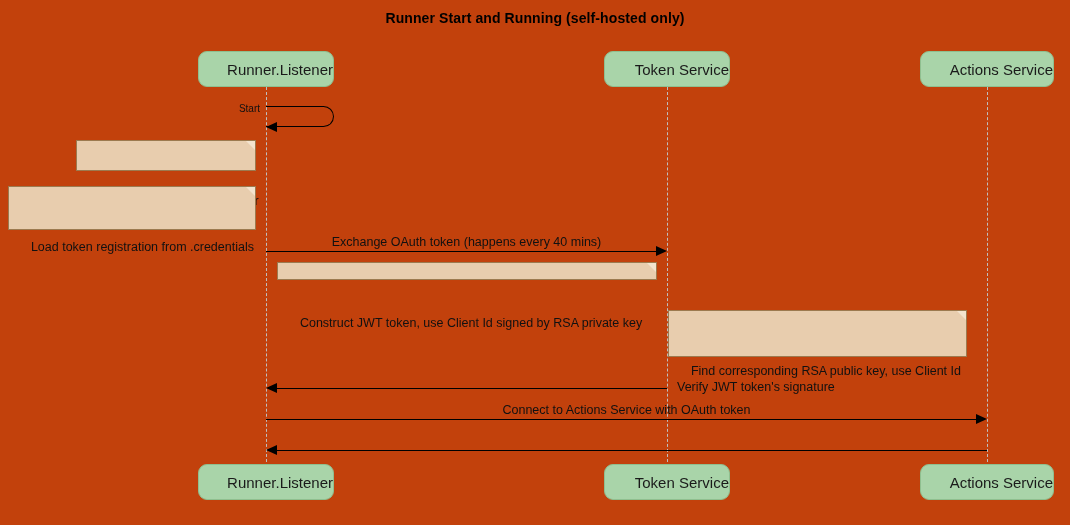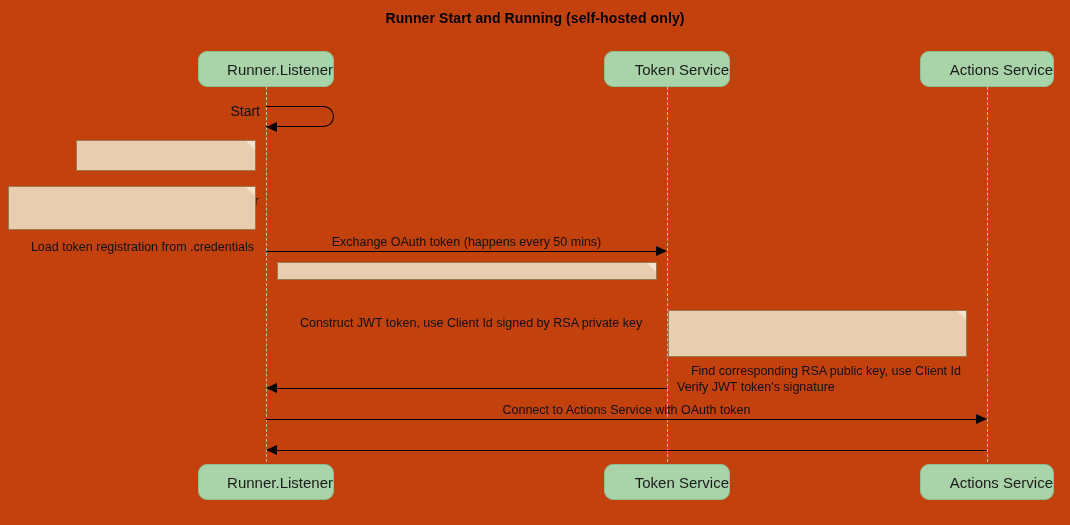--- a/index.html
+++ b/index.html
@@ -119,21 +119,21 @@
   .self-loop {
     position: absolute;
     box-sizing: border-box;
     border: 1.4px solid #000000;
     border-left: none;
     border-top-right-radius: 11px;
     border-bottom-right-radius: 11px;
   }
   .start-label {
     position: absolute;
-    font-size: 14px;
+    font-size: 10px;
     color: #111111;
     white-space: nowrap;
     text-align: right;
   }
 </style>
 </head>
 <body>
 
 <div id="canvas">
 
@@ -162,21 +162,21 @@
     <div class="note-fold"></div>
     <span>Load config info from .runner</span>
   </div>
 
   <div class="note" style="left:8px; top:186px; width:248px; height:44px;">
     <div class="note-fold-edge"></div>
     <div class="note-fold"></div>
     <span>Load token registration from .credentials</span>
   </div>
 
-  <div class="msg-label" style="left:266px; top:235px; width:401px;">Exchange OAuth token (happens every 50 mins)</div>
+  <div class="msg-label" style="left:266px; top:235px; width:401px;">Exchange OAuth token (happens every 40 mins)</div>
   <div class="msg-line" style="left:266px; top:251px; width:390px;"></div>
   <div class="arrow-head arrow-right" style="left:656px; top:246px;"></div>
 
   <div class="note" style="left:277px; top:262px; width:380px; height:18px;">
     <div class="note-fold-edge"></div>
     <div class="note-fold"></div>
     <span>Construct JWT token, use Client Id signed by RSA private key</span>
   </div>
 
   <div class="note" style="left:668px; top:310px; width:299px; height:47px;">

